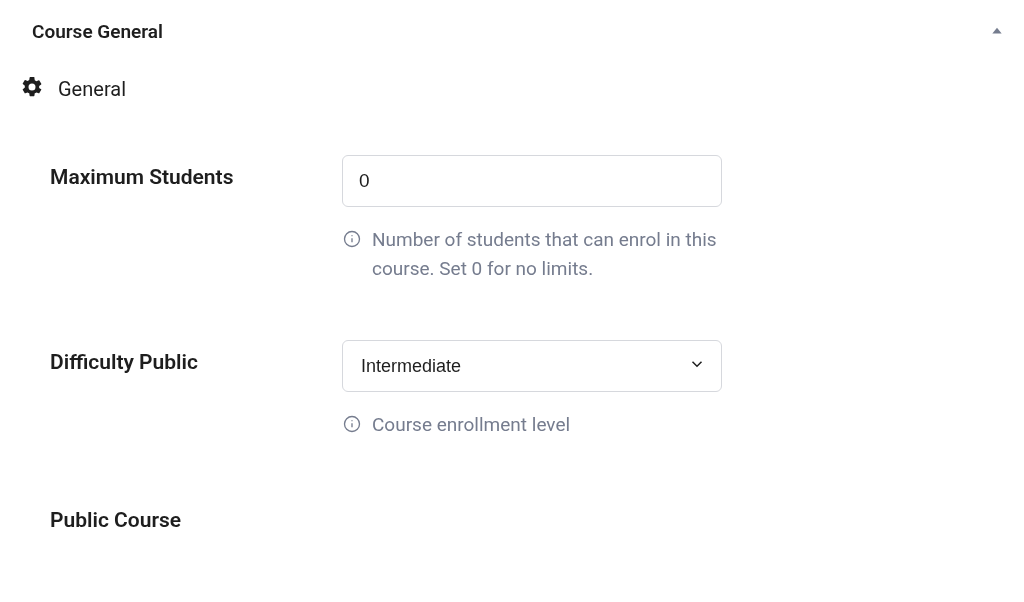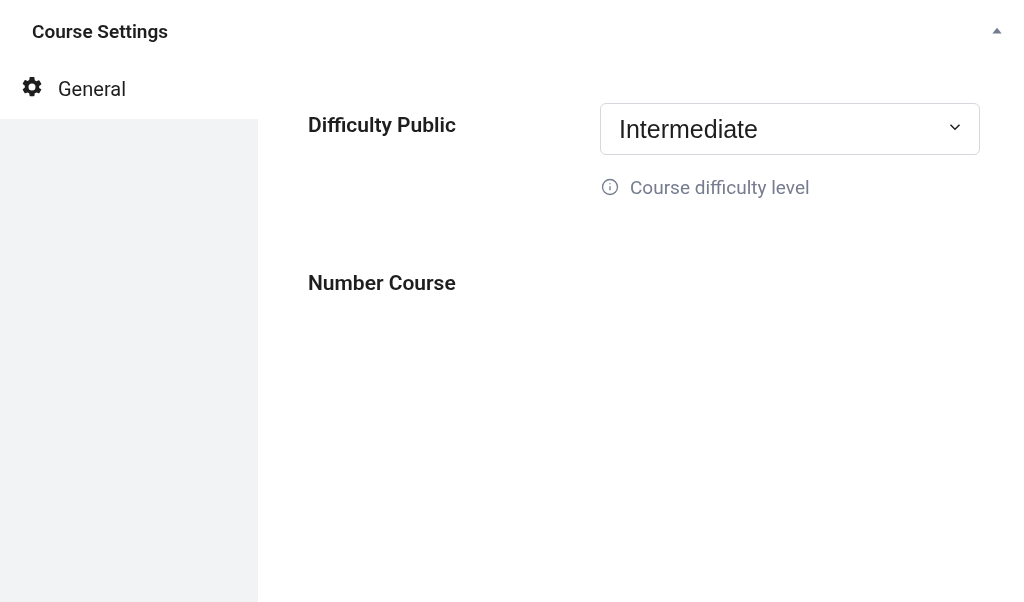--- a/index.html
+++ b/index.html
@@ -24,20 +24,21 @@
       color: #1e1e1e;
     }
     .collapse-caret svg {
       width: 14px;
       height: 14px;
       fill: #757c8e;
     }
     .body-wrap {
       display: flex;
       height: calc(100% - 62px);
+      flex-direction: column;
     }
     .sidebar {
       width: 258px;
       flex-shrink: 0;
       position: relative;
     }
     .sidebar-item {
       display: flex;
       align-items: center;
       gap: 14px;
@@ -97,21 +98,21 @@
     .select-wrap {
       position: relative;
       width: 100%;
     }
     .select-input {
       width: 100%;
       height: 52px;
       border: 1px solid #d6d8dd;
       border-radius: 6px;
       padding: 0 44px 0 18px;
-      font-size: 25px;
+      font-size: 18px;
       color: #1e1e1e;
       background: #fff;
       appearance: none;
       -webkit-appearance: none;
       outline: none;
       cursor: pointer;
     }
     .chevron {
       position: absolute;
       right: 16px;
@@ -154,21 +155,21 @@
       height: 22px;
       background: #fff;
       border-radius: 50%;
       box-shadow: 0 1px 2px rgba(0,0,0,0.15);
     }
   </style>
 </head>
 <body>
 
 <div class="panel-header">
-  <div class="panel-title">Course Settings</div>
+  <div class="panel-title">Course General</div>
   <div class="collapse-caret">
     <svg viewBox="0 0 24 24">
         <path d="M12 8l8 10H4z"></path>
       </svg>
   </div>
 </div>
 
 <div class="body-wrap">
   <div class="sidebar">
     <div class="sidebar-item">
@@ -177,20 +178,36 @@
             <path d="M19.14,12.94a7.07,7.07,0,0,0,.05-.94,7.07,7.07,0,0,0-.05-.94l2.03-1.58a.5.5,0,0,0,.12-.64l-1.92-3.32a.5.5,0,0,0-.61-.22l-2.39.96a7.22,7.22,0,0,0-1.62-.94l-.36-2.54A.5.5,0,0,0,13.9,2H10.1a.5.5,0,0,0-.49.42L9.25,4.96a7.22,7.22,0,0,0-1.62.94l-2.39-.96a.5.5,0,0,0-.61.22L2.71,8.48a.5.5,0,0,0,.12.64l2.03,1.58a7.07,7.07,0,0,0-.05.94,7.07,7.07,0,0,0,.05.94L2.83,14.16a.5.5,0,0,0-.12.64l1.92,3.32a.5.5,0,0,0,.61.22l2.39-.96a7.22,7.22,0,0,0,1.62.94l.36,2.54a.5.5,0,0,0,.49.42h3.8a.5.5,0,0,0,.49-.42l.36-2.54a7.22,7.22,0,0,0,1.62-.94l2.39.96a.5.5,0,0,0,.61-.22l1.92-3.32a.5.5,0,0,0-.12-.64ZM12,15.5A3.5,3.5,0,1,1,15.5,12,3.5,3.5,0,0,1,12,15.5Z"></path>
           </svg>
       </span>
       <span class="label">General</span>
     </div>
     <div class="sidebar-fill"></div>
   </div>
 
   <div class="main">
 
+    <div class="field-row">
+      <div class="field-label">Maximum Students</div>
+      <div class="field-control">
+        <input class="text-input" type="text" value="0" style="">
+        <div class="helper">
+          <span class="info-icon">
+            <svg viewBox="0 0 24 24">
+                <circle cx="12" cy="12" r="9"></circle>
+                <line x1="12" y1="11" x2="12" y2="16"></line>
+                <circle cx="12" cy="8" r="0.8" fill="#757c8e" stroke="none"></circle>
+              </svg>
+          </span>
+          <span>Number of students that can enrol in this course. Set 0 for no limits.</span>
+        </div>
+      </div>
+    </div>
 
     <div class="field-row">
       <div class="field-label">Difficulty Public</div>
       <div class="field-control">
         <div class="select-wrap">
           <select class="select-input">
             <option>Intermediate</option>
           </select>
           <span class="chevron">
             <svg viewBox="0 0 24 24">
@@ -199,23 +216,23 @@
           </span>
         </div>
         <div class="helper">
           <span class="info-icon">
             <svg viewBox="0 0 24 24">
                 <circle cx="12" cy="12" r="9"></circle>
                 <line x1="12" y1="11" x2="12" y2="16"></line>
                 <circle cx="12" cy="8" r="0.8" fill="#757c8e" stroke="none"></circle>
               </svg>
           </span>
-          <span>Course difficulty level</span>
+          <span>Course enrollment level</span>
         </div>
       </div>
     </div>
 
     <div class="field-row">
-      <div class="field-label">Number Course</div>
+      <div class="field-label">Public Course</div>
     </div>
 
   </div>
 </div>
 
 </body></html>

